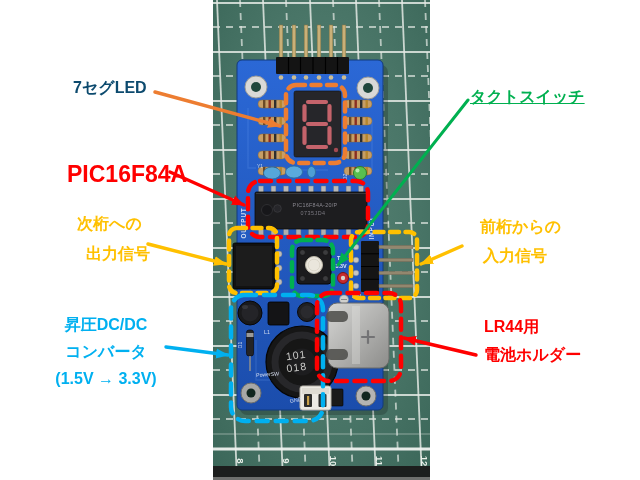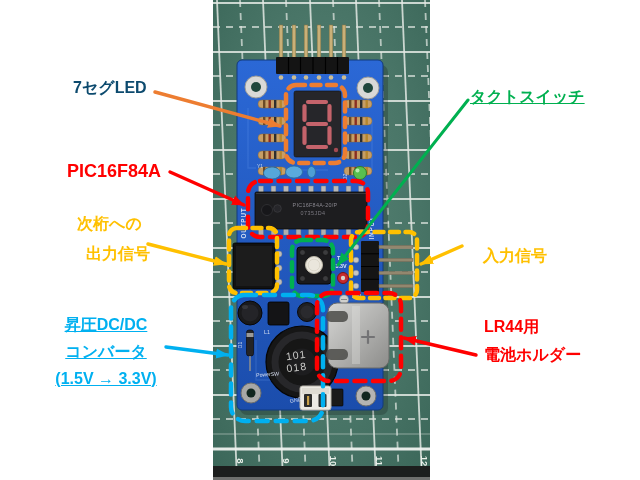--- a/index.html
+++ b/index.html
@@ -1,25 +1,25 @@
 <!DOCTYPE html>
 <html><head>
 <meta charset="utf-8">
 <style>
   html,body{margin:0;padding:0;background:#ffffff;}
   .stage{position:relative;width:640px;height:480px;background:#ffffff;overflow:hidden;
          font-family:"Liberation Sans","DejaVu Sans",sans-serif;}
   .stage svg{position:absolute;left:0;top:0;}
   .lbl{position:absolute;font-weight:bold;font-size:16px;line-height:1.15;white-space:nowrap;}
-  .lbl.big{font-size:18px;}
+  .lbl.big{font-size:23px;}
   .c-orange{color:#0c4a6e;}
   .c-gold{color:#FFC000;font-family:Liberation Mono, monospace;}
   .c-red{color:#FF0000;}
   .c-green{color:#00B050;text-decoration:underline;}
-  .c-cyan{color:#00B0F0;text-decoration:underline;}
+  .c-cyan{color:#00B0F0;}
   .boost-block{position:absolute;left:46px;top:311px;width:120px;text-align:center;}
   .boost-block div{line-height:27px;}
 </style>
 </head>
 <body>
 
 <div class="stage">
 
 <svg width="640" height="480" viewBox="0 0 640 480">
   <defs>
@@ -423,17 +423,18 @@
 <div class="lbl c-gold" style="left:77px;top:216px">次桁への</div>
 <div class="lbl c-gold" style="left:86px;top:246px">出力信号</div>
 
 <div class="boost-block">
   <div class="lbl c-cyan" style="position:static">昇圧DC/DC</div>
   <div class="lbl c-cyan" style="position:static">コンバータ</div>
   <div class="lbl c-cyan" style="position:static">(1.5V → 3.3V)</div>
 </div>
 
 <div class="lbl c-green" style="left:470px;top:88px">タクトスイッチ</div>
+<div class="lbl c-gold" style="left:480px;top:219px">前桁からの</div>
 <div class="lbl c-gold" style="left:483px;top:248px">入力信号</div>
 <div class="lbl c-red" style="left:484px;top:318px">LR44用</div>
 <div class="lbl c-red" style="left:484px;top:346px">電池ホルダー</div>
 
 </div>
 
 </body></html>

